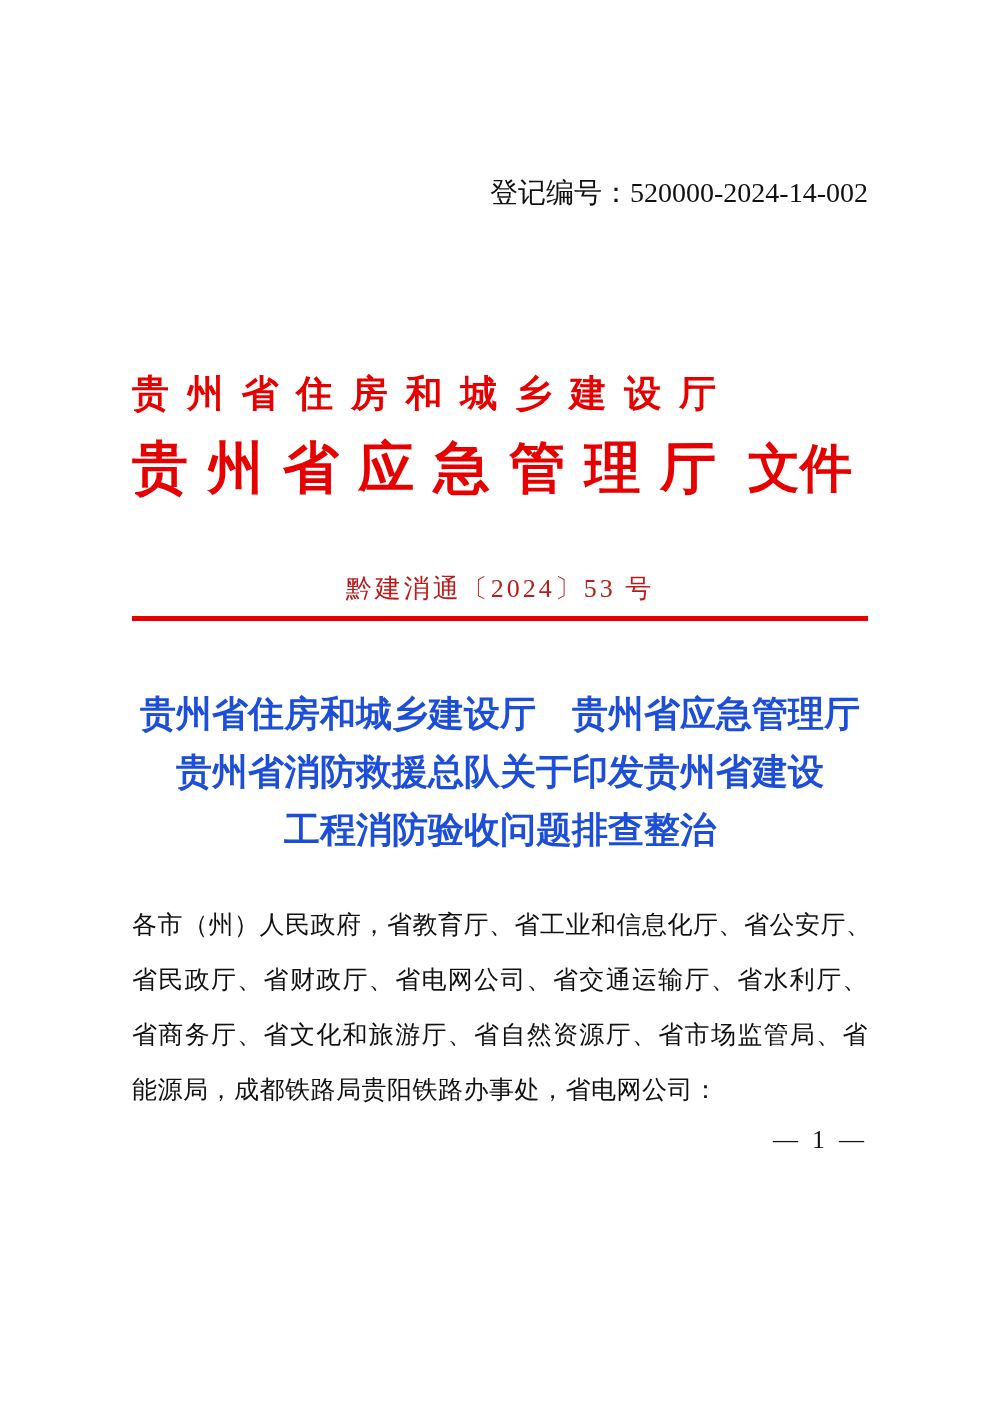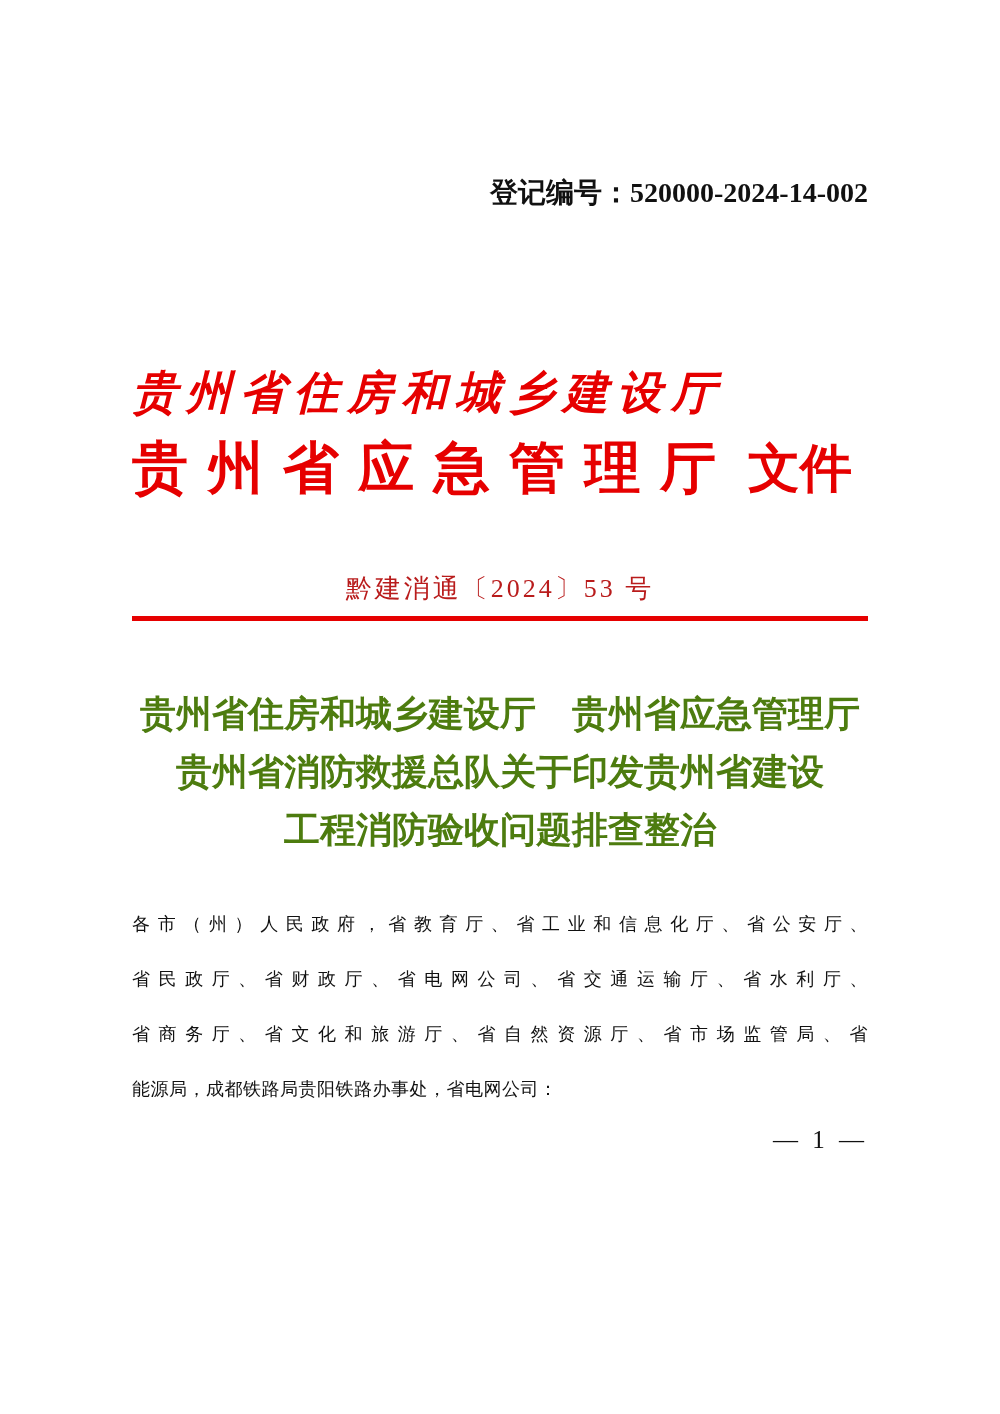--- a/index.html
+++ b/index.html
@@ -17,38 +17,37 @@
     background:#ffffff;
   }
 
   
   .reg {
     margin-top:176px;
     text-align:right;
     font-size:28px;
     line-height:34px;
     color:#111;
-    font-weight:bold;
   }
 
   
   .letterhead {
     margin-top:146px;
     color:var(--accent);
     font-weight:bold;
   }
   .lh-line {
     width:584px;
     font-size:56px;
     line-height:75px;
     text-align:justify;
     text-align-last:justify;
     white-space:nowrap;
   }
-  .lh-line.first { font-size:45px;font-style:italic; }
+  .lh-line.first { font-size:37px; }
   .lh-row2 { display:flex; align-items:flex-end; }
   .lh-suffix {
     font-size:52px;
     line-height:75px;
     margin-left:32px;
     white-space:nowrap;
   }
 
   
   .docnum {
@@ -65,27 +64,27 @@
     background:var(--accent);
   }
 
   
   .doctitle {
     margin-top:64px;
     text-align:center;
     font-weight:bold;
     font-size:36px;
     line-height:58px;
-    color:#4d7c0f;
+    color:#1d4ed8;
   }
 
   
   .bodytext {
     margin-top:38px;
-    font-size:18px;
+    font-size:25px;
     line-height:55px;
     letter-spacing:0.5px;
     color:#111;
   }
   .body-line {
     text-align:justify;
     text-align-last:justify;
     white-space:nowrap;
   }
   .body-line.last { text-align-last:left; }

